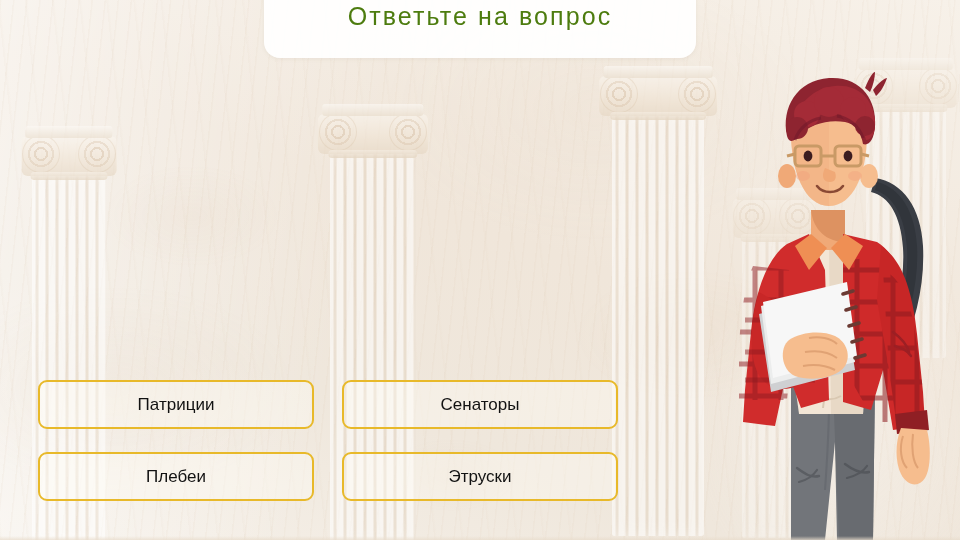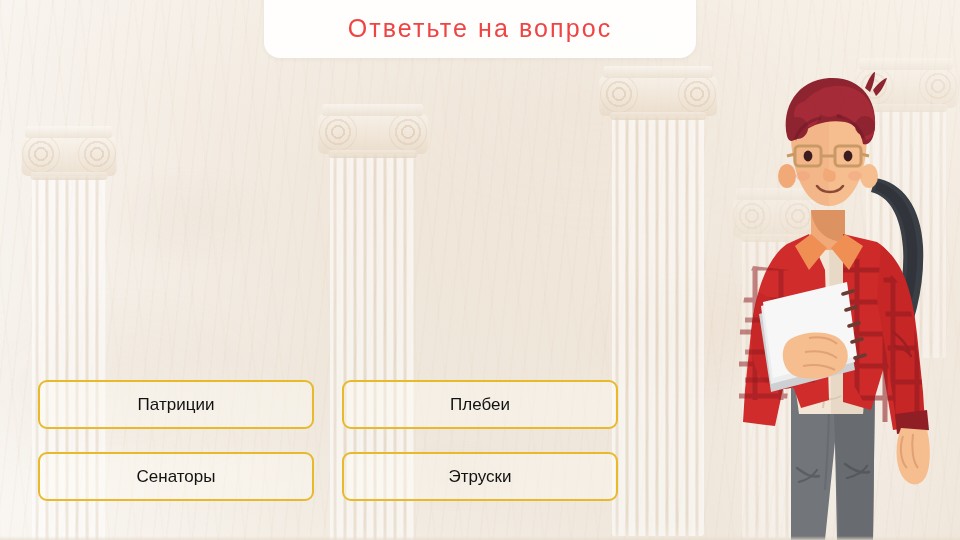--- a/index.html
+++ b/index.html
@@ -129,24 +129,24 @@
     height: 86px;
     background: rgba(255,255,255,0.93);
     border-radius: 0 0 16px 16px;
     box-shadow: 0 1px 4px rgba(120,100,80,0.08);
     display: flex;
     align-items: flex-end;
     justify-content: center;
   }
   .header-title {
     font-size: 25px;
-    color: #ef4444;
+    color: #4d7c0f;
     letter-spacing: 2.1px;
     line-height: 1;
-    padding-bottom: 17px;
+    padding-bottom: 29px;
     white-space: nowrap;
   }
 
   
   .question {
     position: absolute;
     left: 0;
     top: 207px;
     width: 720px;
     text-align: center;
@@ -250,22 +250,22 @@
     </div>
   </div>
 
   <div class="header-panel">
     <div class="header-title">Ответьте на вопрос</div>
   </div>
 
 
   <div class="answers">
     <div class="answer">Патриции</div>
+    <div class="answer">Сенаторы</div>
     <div class="answer">Плебеи</div>
-    <div class="answer">Сенаторы</div>
     <div class="answer">Этруски</div>
   </div>
 
   <div class="character">
     <svg viewBox="0 0 235 470" xmlns="http://www.w3.org/2000/svg" aria-hidden="true">
       <defs>
         <clipPath id="shirtClipL">
           <path d="M28 196 C20 214 14 250 14 290 L14 330 L62 330 L70 250 L64 200 Z"></path>
         </clipPath>
         <clipPath id="shirtClipR">

